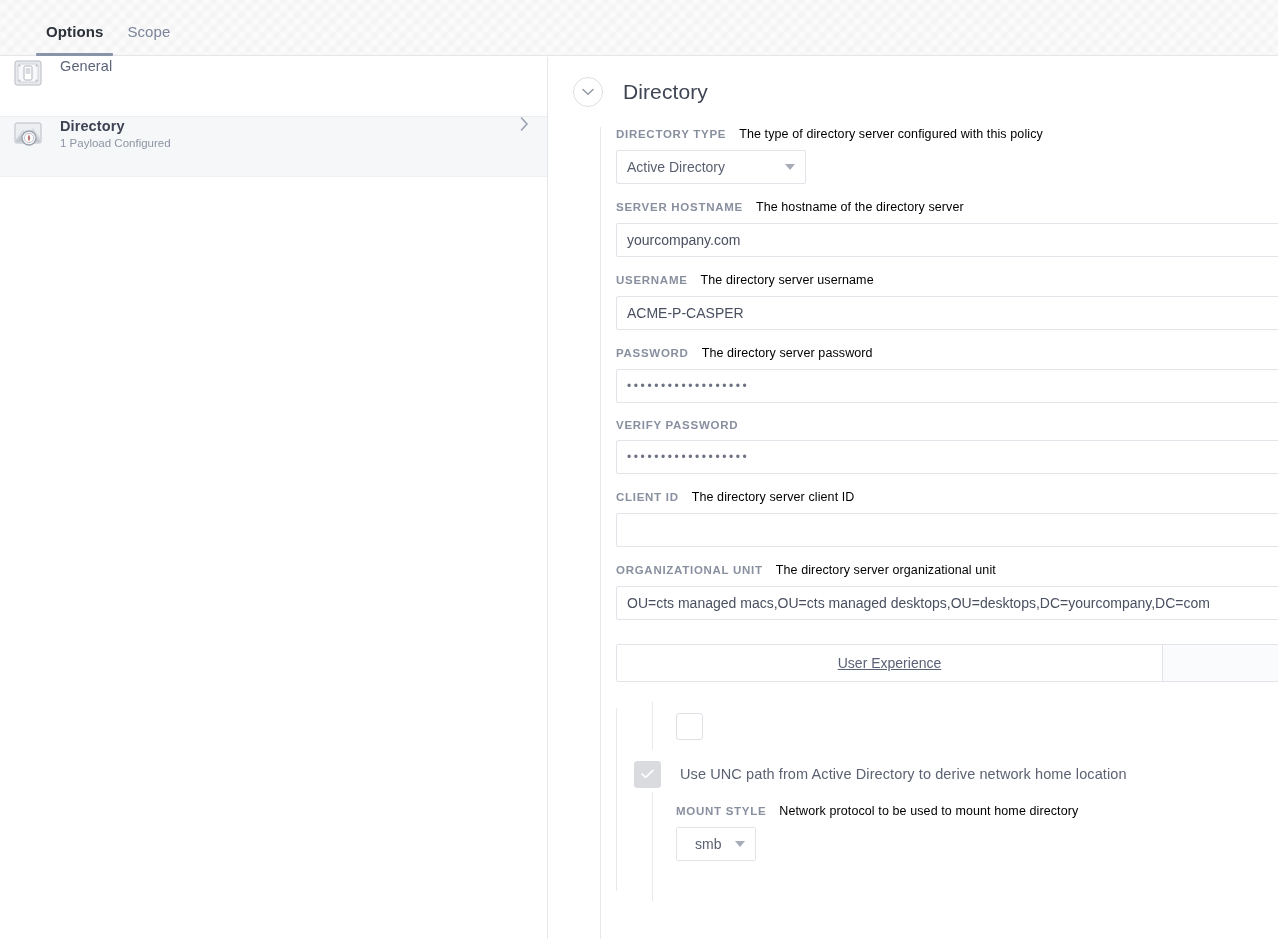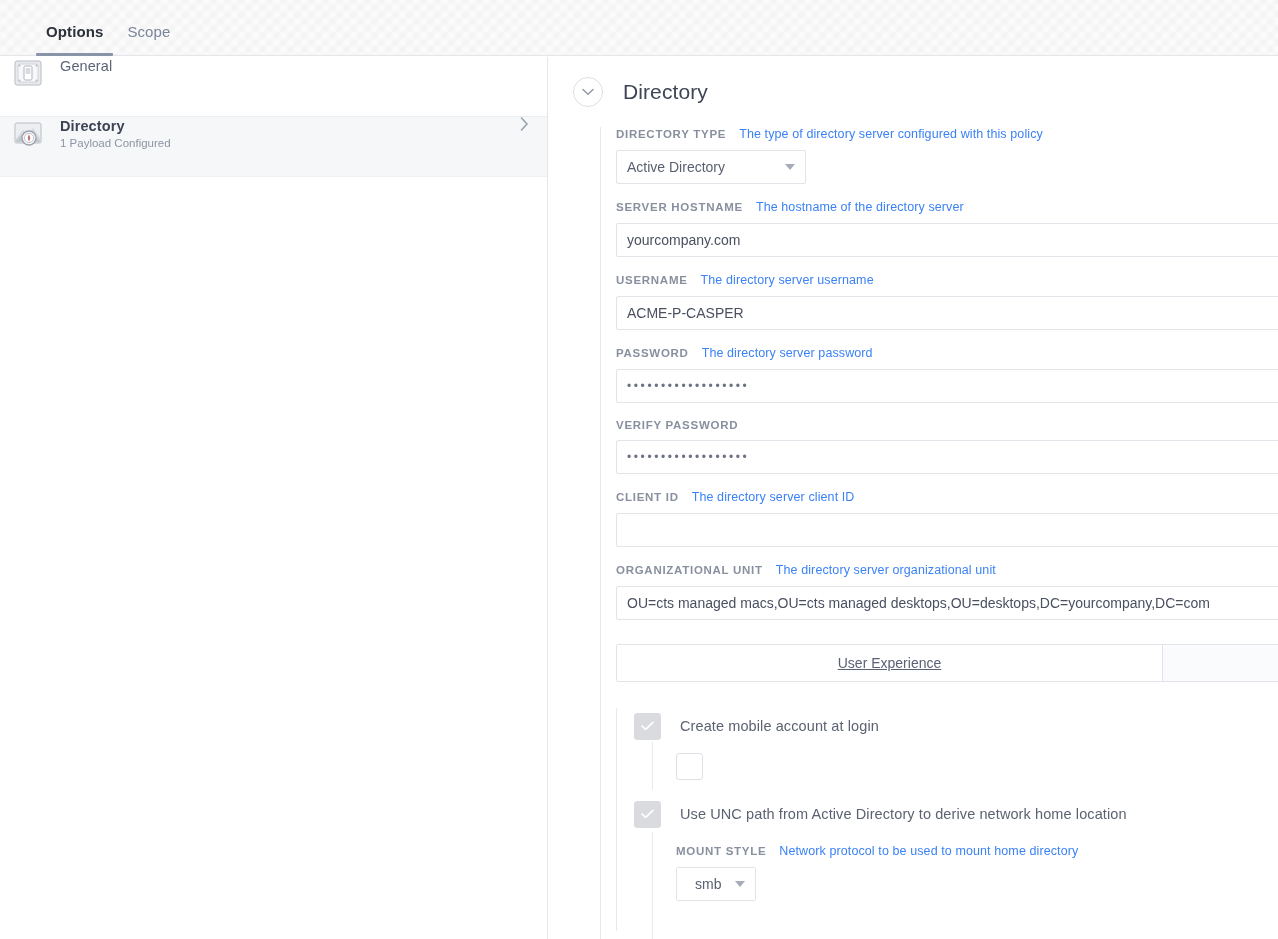--- a/index.html
+++ b/index.html
@@ -186,21 +186,21 @@
   }
   .flabel {
     font-size: 11.5px;
     font-weight: 700;
     letter-spacing: .72px;
     color: #888f9e;
     text-transform: uppercase;
   }
   .fhint {
     font-size: 12.5px;
-    color: #3b82f6;
+    color: #000000;
     margin-left: 13px;
     letter-spacing: .1px;
   }
 
   .txtinput {
     display: block;
     width: 710px;
     height: 34px;
     border: 1px solid #e2e4e9;
     border-radius: 2px;
@@ -477,28 +477,20 @@
         <input class="txtinput" type="text" value="OU=cts managed macs,OU=cts managed desktops,OU=desktops,DC=yourcompany,DC=com" style="">
       </div>
 
       <div class="subtabs">
         <div class="subtab active">User Experience</div>
         <div class="subtab inactive"></div>
       </div>
 
       <div class="cbsection">
 
-        <div class="cbrow">
-          <span class="cbox checked-disabled">
-            <svg width="13" height="10" viewBox="0 0 13 10">
-              <path d="M1 5 L4.6 8.4 L12 1.4" fill="none" stroke="#ffffff" stroke-width="1.7" stroke-linecap="round" stroke-linejoin="round"></path>
-            </svg>
-          </span>
-          <span class="cblabel">Create mobile account at login</span>
-        </div>
 
         <div class="cbrow indent">
           <span class="cbox unchecked"></span>
         </div>
 
         <div class="cbrow" style="margin-top:8px">
           <span class="cbox checked-disabled">
             <svg width="13" height="10" viewBox="0 0 13 10">
               <path d="M1 5 L4.6 8.4 L12 1.4" fill="none" stroke="#ffffff" stroke-width="1.7" stroke-linecap="round" stroke-linejoin="round"></path>
             </svg>

